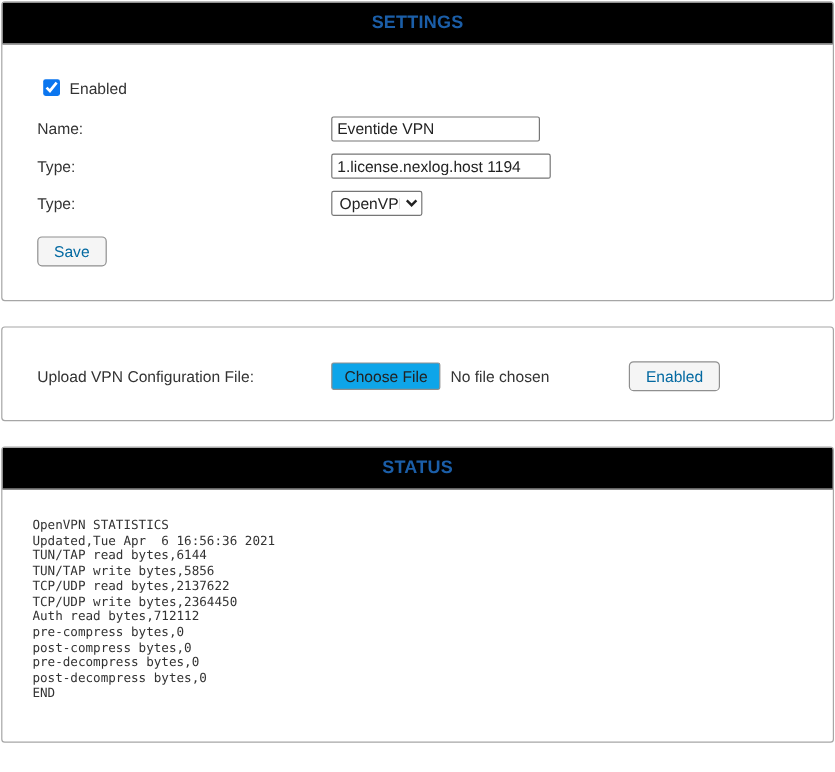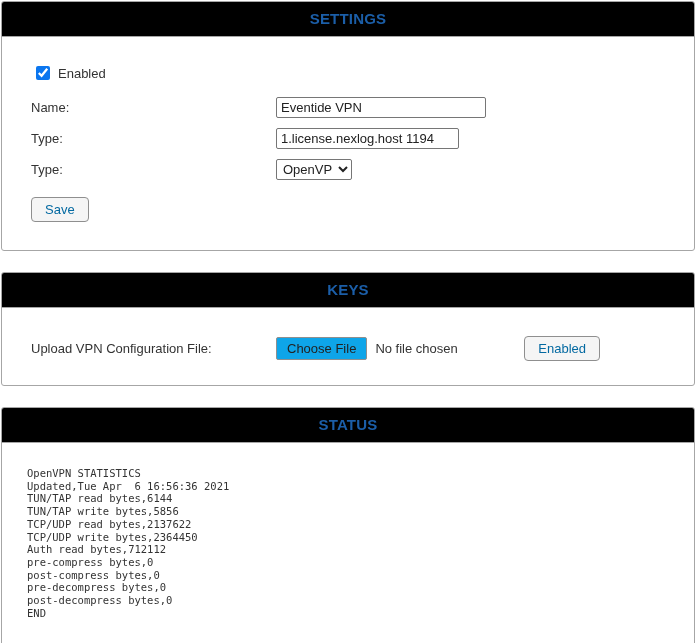--- a/index.html
+++ b/index.html
@@ -62,21 +62,21 @@
   input[type="text"] {
     height: 21px;
     border: 1px solid #767676;
     border-radius: 2px;
     font-family: "Liberation Sans", sans-serif;
     font-size: 13px;
     color: #222;
     padding: 1px 4px;
     background: #fff;
   }
-  .name-input { width: 210px; }
+  .name-input { width: 174px; }
   .host-input { width: 183px; }
   select {
     height: 21px;
     width: 76px;
     border: 1px solid #767676;
     border-radius: 2px;
     font-family: "Liberation Sans", sans-serif;
     font-size: 13px;
     color: #222;
     background: #fff;
@@ -162,21 +162,20 @@
       </div>
 
       <div class="save-row">
         <button class="btn">Save</button>
       </div>
 
     </div>
   </div>
 
   <div class="panel">
-    <div class="panel-header">KEYS</div>
     <div class="keys-body">
       <div class="form-label">Upload VPN Configuration File:</div>
       <div class="file-group">
         <button class="choose-file-btn">Choose File</button>
         <span class="no-file-text">No file chosen</span>
       </div>
       <button class="btn upload-btn">Enabled</button>
     </div>
   </div>
 

